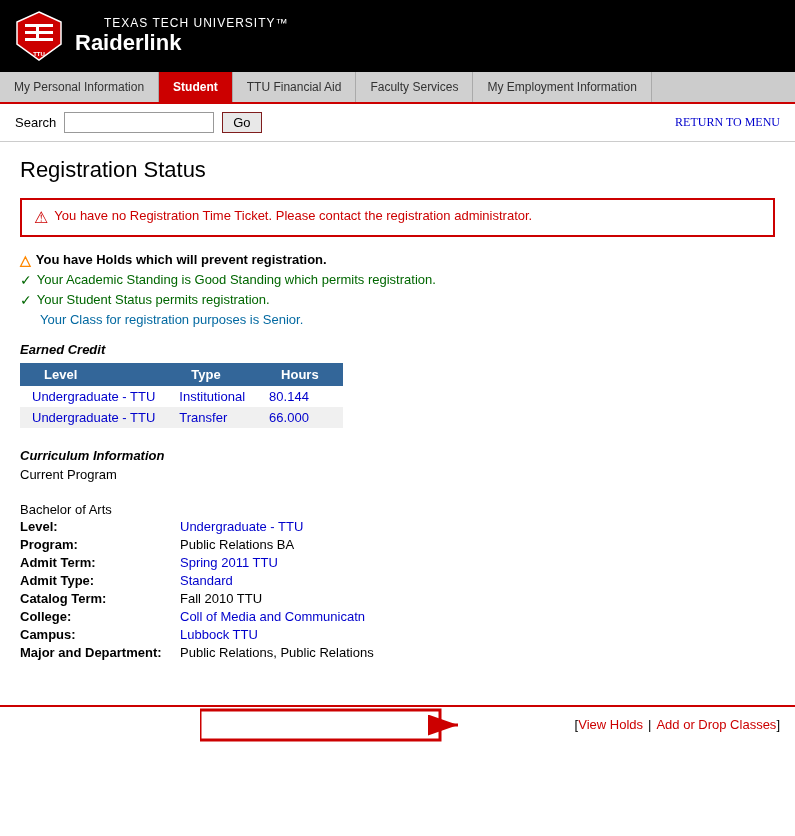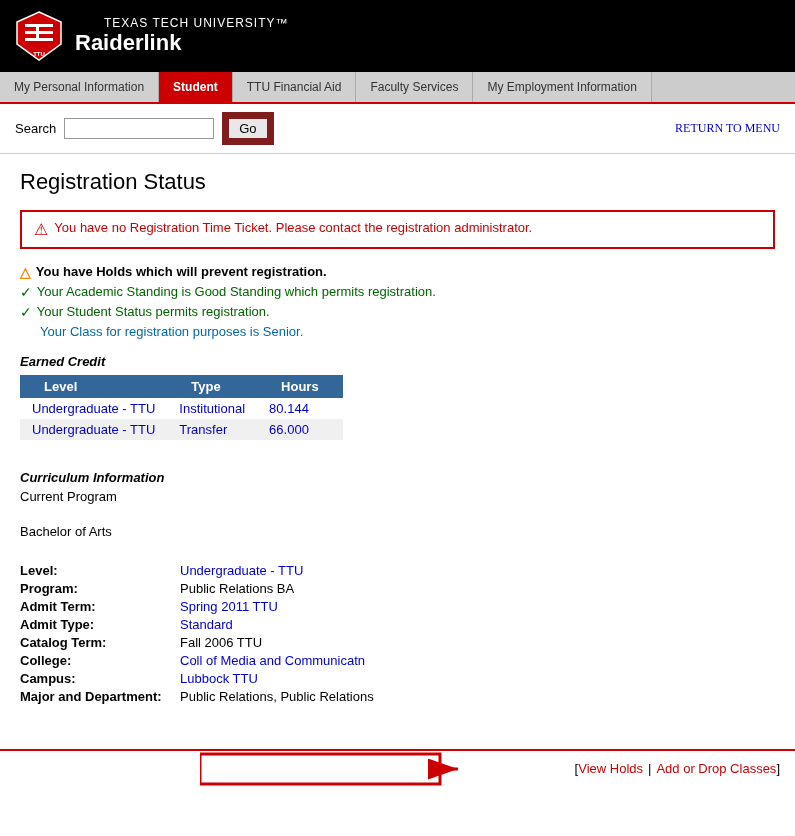--- a/index.html
+++ b/index.html
@@ -69,21 +69,21 @@
       gap: 8px;
     }
     .search-label { font-size: 13px; }
     .search-input {
       border: 1px solid #999;
       padding: 2px 5px;
       width: 150px;
       font-size: 13px;
     }
     .go-button {
-      border: 7px solid #7f1d1d;
+      border: 1px solid #7f1d1d;
       background: #e8e8e8;
       padding: 2px 10px;
       cursor: pointer;
       font-size: 13px;
     }
     .return-link {
       color: #0000cc;
       font-size: 12px;
       text-decoration: none;
       cursor: pointer;
@@ -133,21 +133,21 @@
       gap: 5px;
     }
     .status-item.warning { color: #000; font-weight: bold; }
     .status-item.good { color: #006600; }
     .status-item.neutral { color: #0369a1; margin-left: 20px; }
     .checkmark { color: #006600; font-size: 14px; }
     .warning-icon { color: #ff8800; font-size: 14px; }
 
     
     .section {
-      margin-bottom: 30px;
+      margin-bottom: 20px;
     }
     .section-title {
       font-weight: bold;
       font-style: italic;
       margin-bottom: 6px;
       font-size: 13px;
     }
     .credit-table {
       border-collapse: collapse;
       font-size: 13px;
@@ -175,21 +175,21 @@
       font-size: 13px;
       margin-bottom: 4px;
     }
     .curr-program-label {
       font-weight: normal;
       font-size: 13px;
       margin-bottom: 20px;
     }
     .curr-program-value {
       font-size: 13px;
-      margin-bottom: 24px;
+      margin-bottom: 2px;
     }
     .curr-row {
       display: flex;
       margin-bottom: 3px;
       font-size: 13px;
     }
     .curr-label {
       font-weight: bold;
       min-width: 160px;
     }
@@ -328,21 +328,21 @@
     <div class="curr-row">
       <span class="curr-label">Admit Term:</span>
       <span class="curr-value link">Spring 2011 TTU</span>
     </div>
     <div class="curr-row">
       <span class="curr-label">Admit Type:</span>
       <span class="curr-value link">Standard</span>
     </div>
     <div class="curr-row">
       <span class="curr-label">Catalog Term:</span>
-      <span class="curr-value">Fall 2006 TTU</span>
+      <span class="curr-value">Fall 2010 TTU</span>
     </div>
     <div class="curr-row">
       <span class="curr-label">College:</span>
       <span class="curr-value link">Coll of Media and Communicatn</span>
     </div>
     <div class="curr-row">
       <span class="curr-label">Campus:</span>
       <span class="curr-value link">Lubbock TTU</span>
     </div>
     <div class="curr-row">

